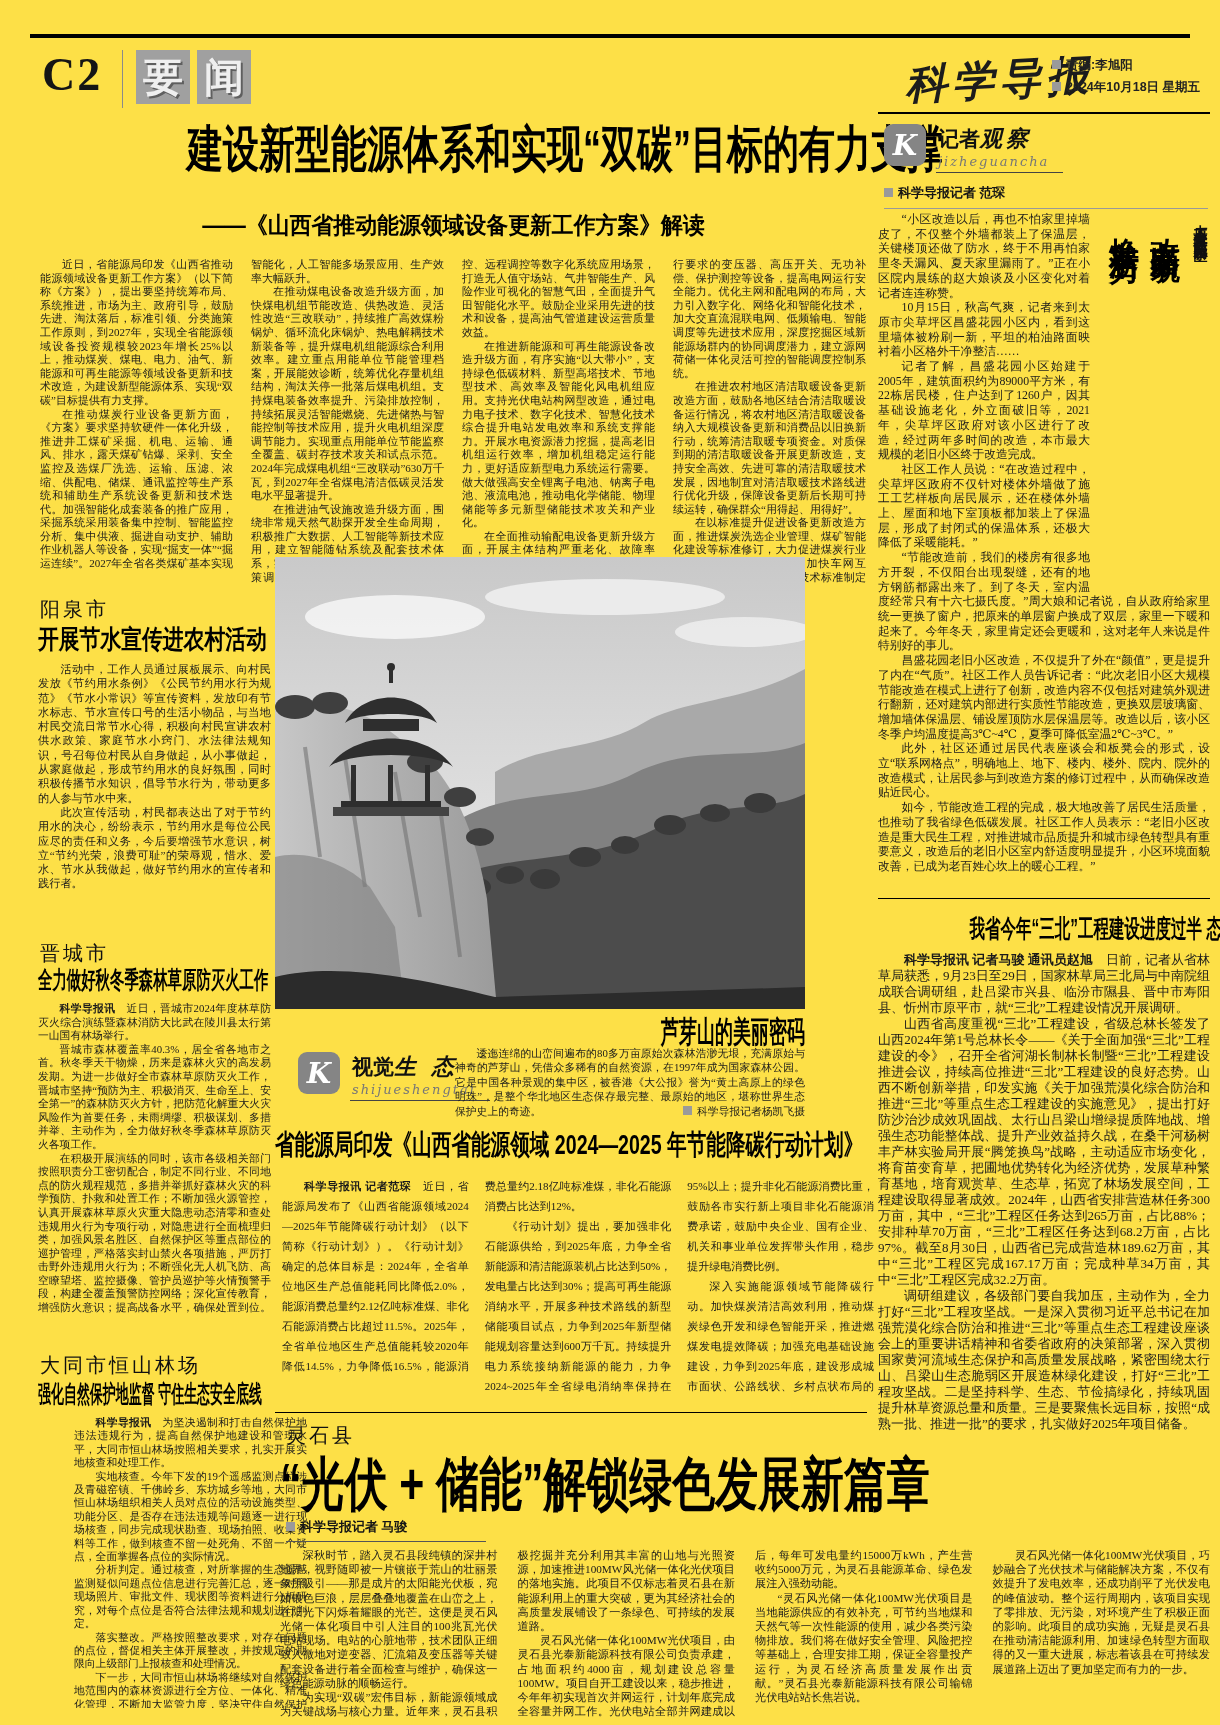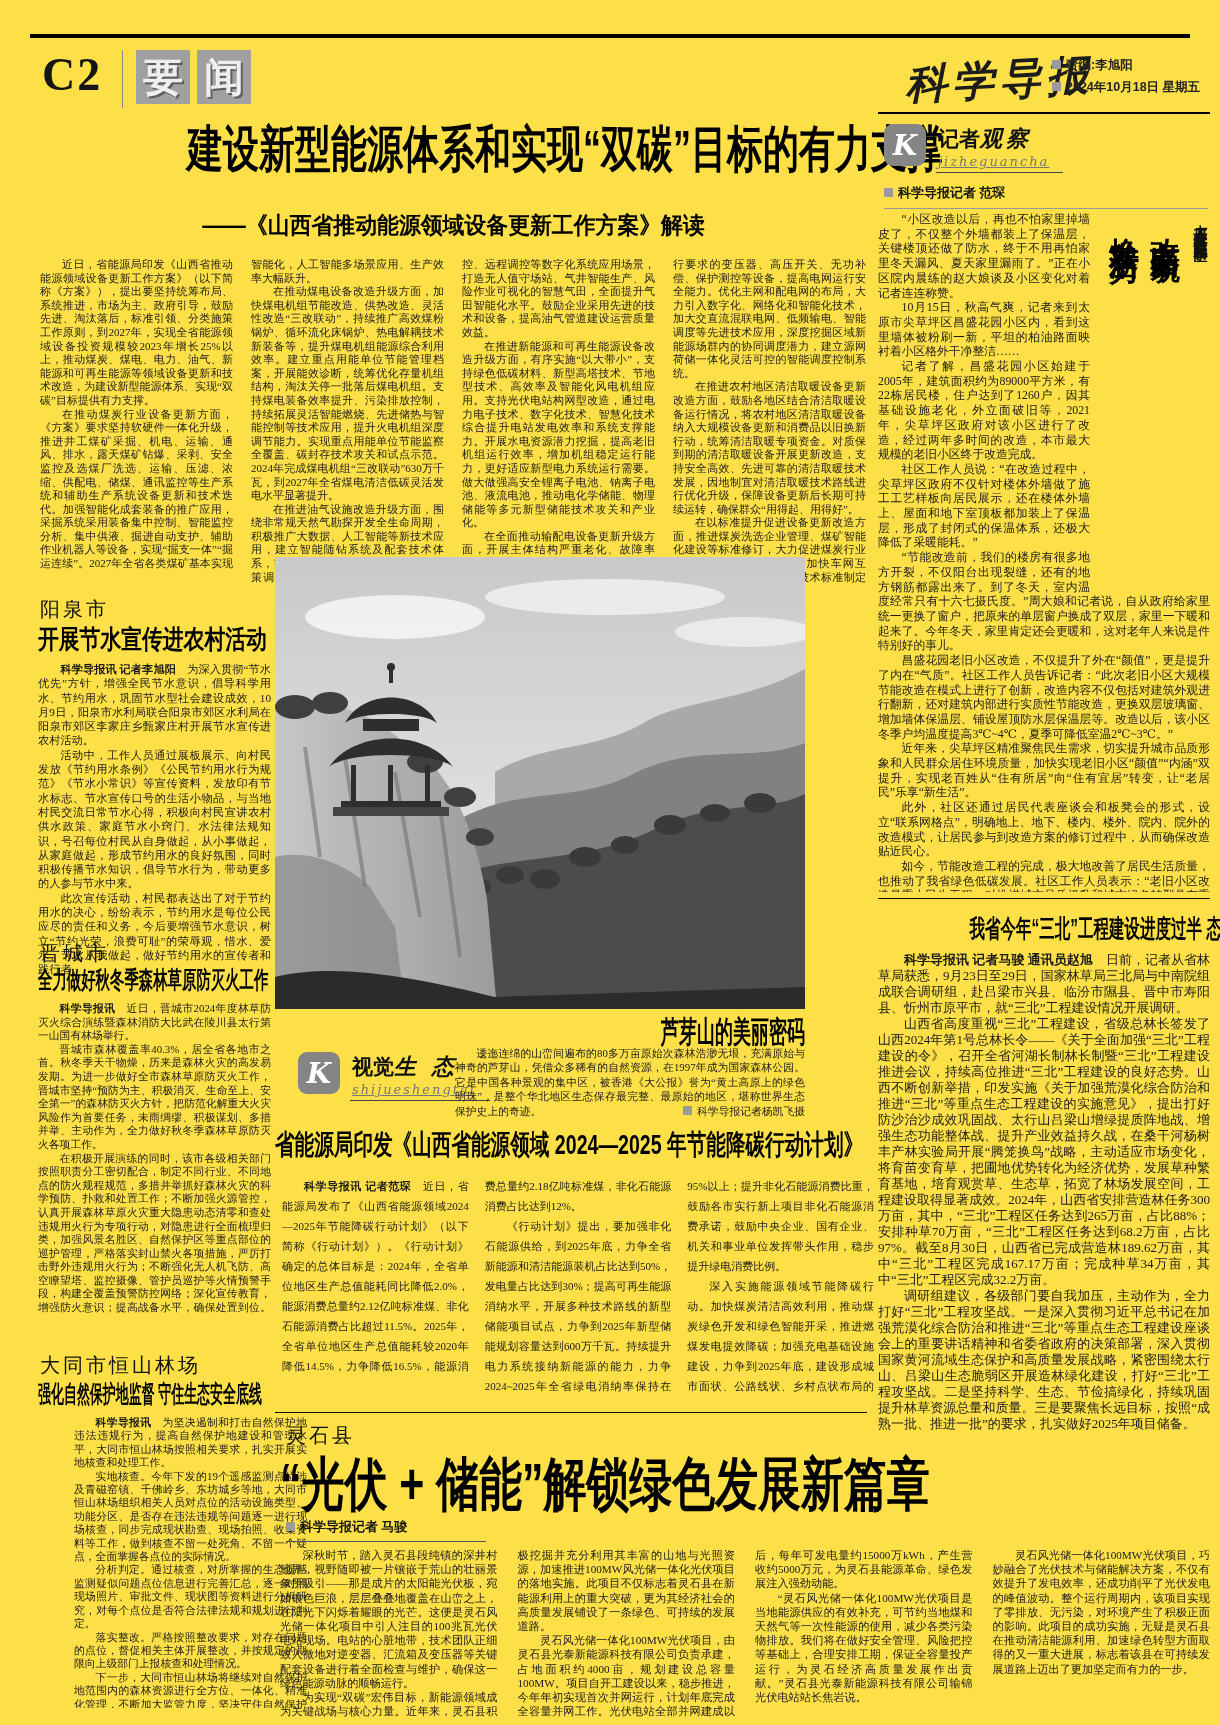--- a/index.html
+++ b/index.html
@@ -29,21 +29,21 @@
   .cols3{column-count:3;column-gap:16px;}
   
   .kicker{font:20px "Liberation Sans",sans-serif;color:#111;letter-spacing:3px;}
   
   .badge-row{display:flex;align-items:flex-start;}
   .k-badge{width:42px;height:42px;border-radius:9px;background:#858585;color:#fff;display:flex;align-items:center;justify-content:center;
            font:italic bold 28px "DejaVu Serif",serif;flex:0 0 auto;}
   .badge-txt{margin-left:10px;border-bottom:1px solid #444;padding:0 14px 3px 2px;}
   .badge-title{font:bold 21px "Liberation Sans",sans-serif;color:#111;}
   .badge-title .script{font:italic bold 22px "DejaVu Serif",serif;letter-spacing:4px;}
-  .badge-pinyin{font:italic 13px "DejaVu Serif",serif;color:#777;letter-spacing:2px;text-decoration:underline;}
+  .badge-pinyin{font:italic 13px "DejaVu Serif",serif;color:#777;letter-spacing:2px;}
   
   .vh-block{float:right;width:108px;height:356px;margin:2px 0 10px 12px;display:flex;justify-content:flex-end;}
   .vh-main{writing-mode:vertical-rl;font:bold 30px "Liberation Sans",sans-serif;letter-spacing:4px;color:#000;}
   .vh-main span{display:block;}
   .vh-gap{height:18px;}
   .vh-kicker{writing-mode:vertical-rl;font:bold 14px "Liberation Sans",sans-serif;letter-spacing:2px;margin-left:7px;color:#111;}
   .byline{font:bold 13px "Liberation Serif",serif;}
   .credit{float:right;font-size:10.8px;}
 </style>
 </head>
@@ -102,21 +102,20 @@
         <span>焕发新活力</span>
       </div>
       <div class="vh-kicker">太原市尖草坪区昌盛花园小区</div>
     </div>
     <p>“小区改造以后，再也不怕家里掉墙皮了，不仅整个外墙都装上了保温层，关键楼顶还做了防水，终于不用再怕家里冬天漏风、夏天家里漏雨了。”正在小区院内晨练的赵大娘谈及小区变化对着记者连连称赞。</p>
     <p>10月15日，秋高气爽，记者来到太原市尖草坪区昌盛花园小区内，看到这里墙体被粉刷一新，平坦的柏油路面映衬着小区格外干净整洁……</p>
     <p>记者了解，昌盛花园小区始建于2005年，建筑面积约为89000平方米，有22栋居民楼，住户达到了1260户，因其基础设施老化，外立面破旧等，2021年，尖草坪区政府对该小区进行了改造，经过两年多时间的改造，本市最大规模的老旧小区终于改造完成。</p>
     <p>社区工作人员说：“在改造过程中，尖草坪区政府不仅针对楼体外墙做了施工工艺样板向居民展示，还在楼体外墙上、屋面和地下室顶板都加装上了保温层，形成了封闭式的保温体系，还极大降低了采暖能耗。”</p>
     <p>“节能改造前，我们的楼房有很多地方开裂，不仅阳台出现裂缝，还有的地方钢筋都露出来了。到了冬天，室内温度经常只有十六七摄氏度。”周大娘和记者说，自从政府给家里统一更换了窗户，把原来的单层窗户换成了双层，家里一下暖和起来了。今年冬天，家里肯定还会更暖和，这对老年人来说是件特别好的事儿。</p>
     <p>昌盛花园老旧小区改造，不仅提升了外在“颜值”，更是提升了内在“气质”。社区工作人员告诉记者：“此次老旧小区大规模节能改造在模式上进行了创新，改造内容不仅包括对建筑外观进行翻新，还对建筑内部进行实质性节能改造，更换双层玻璃窗、增加墙体保温层、铺设屋顶防水层保温层等。改造以后，该小区冬季户均温度提高3℃~4℃，夏季可降低室温2℃~3℃。”</p>
-    <p>近年来，尖草坪区精准聚焦民生需求，切实提升城市品质形象和人民群众居住环境质量，加快实现老旧小区“颜值”“内涵”双提升，实现老百姓从“住有所居”向“住有宜居”转变，让“老居民”乐享“新生活”。</p>
     <p>此外，社区还通过居民代表座谈会和板凳会的形式，设立“联系网格点”，明确地上、地下、楼内、楼外、院内、院外的改造模式，让居民参与到改造方案的修订过程中，从而确保改造贴近民心。</p>
     <p>如今，节能改造工程的完成，极大地改善了居民生活质量，也推动了我省绿色低碳发展。社区工作人员表示：“老旧小区改造是重大民生工程，对推进城市品质提升和城市绿色转型具有重要意义，改造后的老旧小区室内舒适度明显提升，小区环境面貌改善，已成为老百姓心坎上的暖心工程。”</p>
   </div>
   <div class="abs hair" style="left:878px;top:898px;width:332px;height:1px;"></div>
 
   <div class="abs center" style="left:878px;top:912px;width:332px;">
     <span class="hl scale" style="font-size:25px;transform:scaleX(0.62);">我省今年“三北”工程建设进度过半 态势良好</span>
   </div>
   <div class="abs body-txt" style="left:878px;top:952px;width:332px;height:506px;font-size:13px;line-height:16px;overflow:hidden;">
     <p><b class="lead">科学导报讯 记者马骏 通讯员赵旭</b>　<span>日前，记者从省林草局获悉，9月23日至29日，国家林草局三北局与中南院组成联合调研组，赴吕梁市兴县、临汾市隰县、晋中市寿阳县、忻州市原平市，就“三北”工程建设情况开展调研。</span></p>
@@ -195,21 +194,20 @@
   </div>
   <div class="abs body-txt" style="left:455px;top:1046px;width:350px;font-size:10.8px;line-height:14.4px;">
     <p style="text-indent:2em;"><span>逶迤连绵的山峦间遍布的80多万亩原始次森林浩渺无垠，充满原始与神奇的芦芽山，凭借众多稀有的自然资源，在1997年成为国家森林公园。它是中国各种景观的集中区，被香港《大公报》誉为“黄土高原上的绿色明珠”，是整个华北地区生态保存最完整、最原始的地区，堪称世界生态保护史上的奇迹。</span>　<span class="credit"><span class="sq"></span><span>科学导报记者杨凯飞摄</span></span></p>
   </div>
 
   <div class="abs kicker" style="left:40px;top:596px;">阳泉市</div>
   <div class="abs" style="left:38px;top:622px;width:233px;">
     <span class="hl scaleL" style="font-size:26px;transform:scaleX(0.8);">开展节水宣传进农村活动</span>
   </div>
   <div class="abs body-txt" style="left:38px;top:662px;width:233px;height:330px;font-size:11.2px;line-height:14.3px;overflow:hidden;">
-    <p><b class="lead">科学导报讯 记者李旭阳</b>　<span>为深入贯彻“节水优先”方针，增强全民节水意识，倡导科学用水、节约用水，巩固节水型社会建设成效，10月9日，阳泉市水利局联合阳泉市郊区水利局在阳泉市郊区李家庄乡甄家庄村开展节水宣传进农村活动。</span></p>
     <p>活动中，工作人员通过展板展示、向村民发放《节约用水条例》《公民节约用水行为规范》《节水小常识》等宣传资料，发放印有节水标志、节水宣传口号的生活小物品，与当地村民交流日常节水心得，积极向村民宣讲农村供水政策、家庭节水小窍门、水法律法规知识，号召每位村民从自身做起，从小事做起，从家庭做起，形成节约用水的良好氛围，同时积极传播节水知识，倡导节水行为，带动更多的人参与节水中来。</p>
     <p>此次宣传活动，村民都表达出了对于节约用水的决心，纷纷表示，节约用水是每位公民应尽的责任和义务，今后要增强节水意识，树立“节约光荣，浪费可耻”的荣辱观，惜水、爱水、节水从我做起，做好节约用水的宣传者和践行者。</p>
   </div>
 
   <div class="abs kicker" style="left:40px;top:940px;">晋城市</div>
   <div class="abs" style="left:38px;top:964px;width:233px;">
     <span class="hl scaleL" style="font-size:24px;transform:scaleX(0.6);">全力做好秋冬季森林草原防灭火工作</span>
   </div>
   <div class="abs body-txt" style="left:38px;top:1002px;width:233px;height:314px;font-size:10.8px;line-height:13.6px;overflow:hidden;">
     <p><b class="lead">科学导报讯</b>　<span>近日，晋城市2024年度林草防灭火综合演练暨森林消防大比武在陵川县太行第一山国有林场举行。</span></p>

